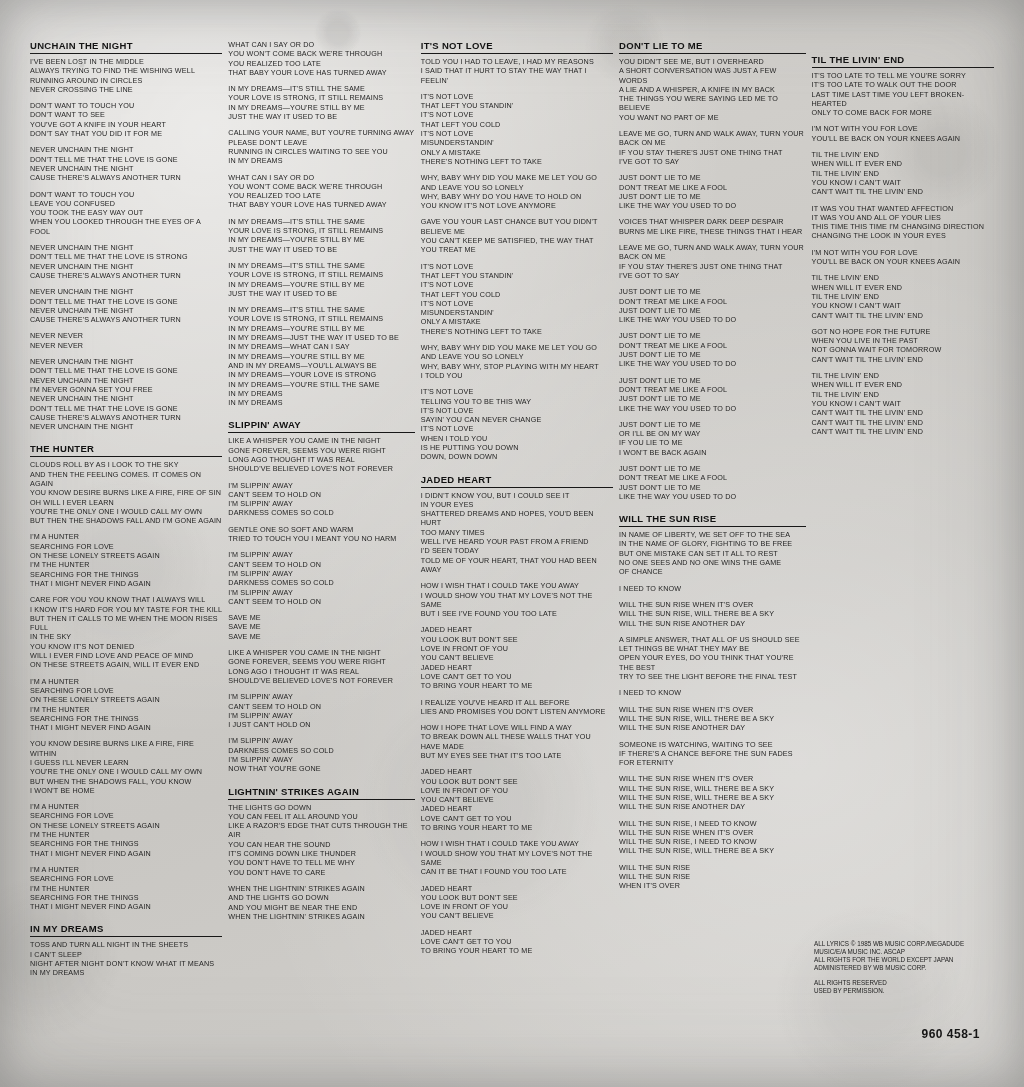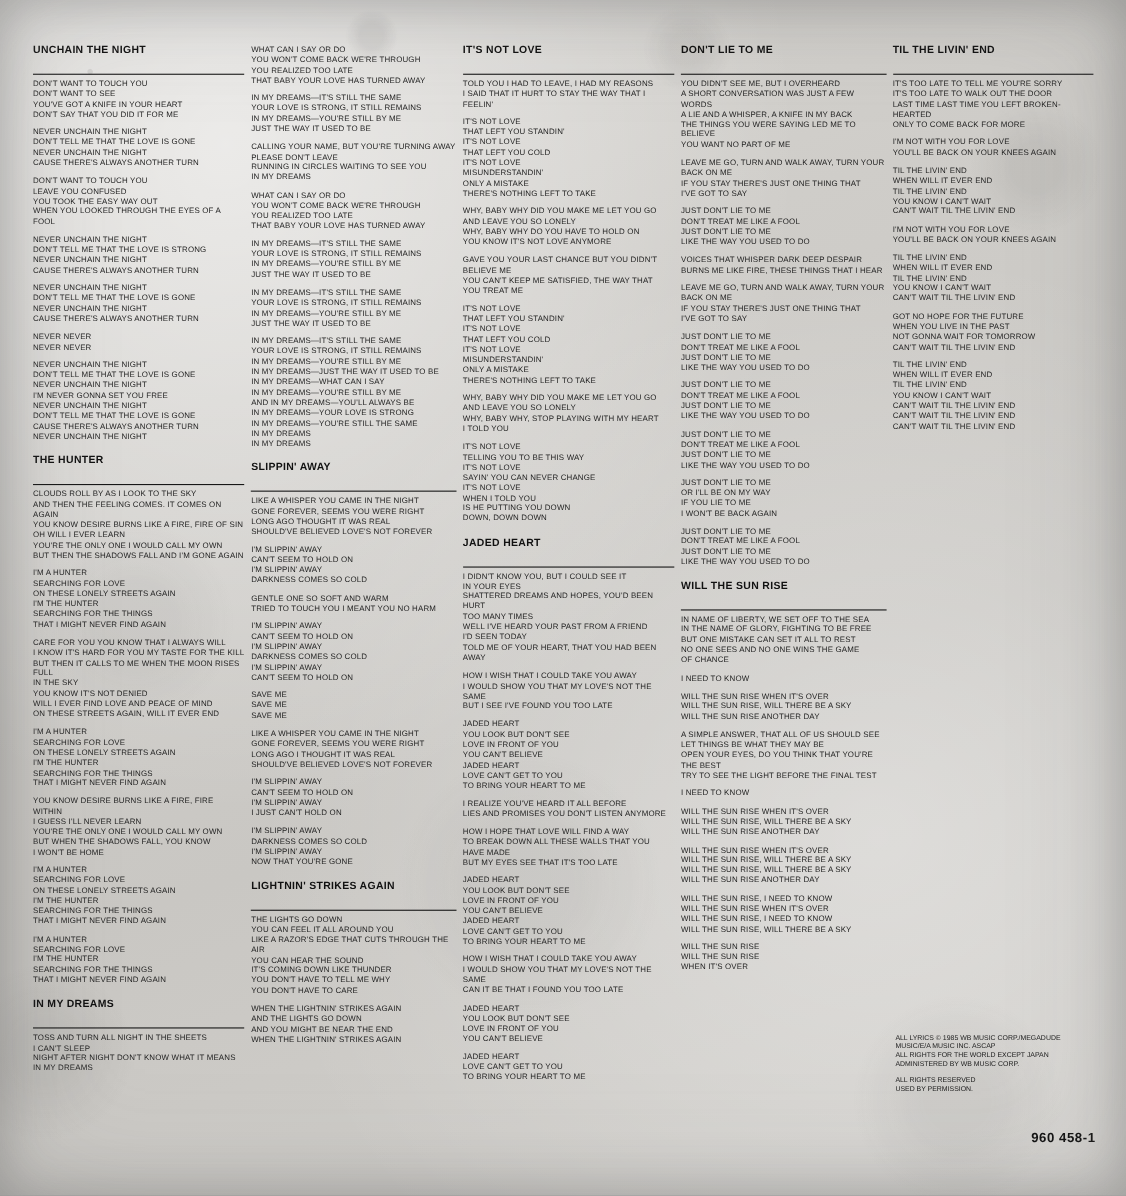--- a/index.html
+++ b/index.html
@@ -52,28 +52,28 @@
   }
   .col {
     width: 196px;
     margin-right: 6px;
   }
   .col:last-child { margin-right: 0; }
   .col-1 { width: 196px; }
   .col-2 { width: 190px; }
   .col-3 { width: 196px; }
   .col-4 { width: 190px; }
-  .col-5 { width: 186px; }
+  .col-5 { width: 186px; margin-top: 14px; }
 
   h2.song-title {
     font-size: 9.5px;
     font-weight: bold;
     letter-spacing: 0.3px;
     margin: 0 0 3px 0;
-    padding-bottom: 16px;
+    padding-bottom: 2px;
     border-bottom: 1.3px solid #171717;
     text-transform: uppercase;
     color: #111;
   }
   .song { margin-bottom: 12px; }
   .stanza {
     font-size: 7.2px;
     line-height: 9.3px;
     letter-spacing: 0.15px;
     margin: 0 0 7px 0;
@@ -88,39 +88,43 @@
     bottom: 86px;
     width: 176px;
     font-size: 6.3px;
     line-height: 8.2px;
     color: #222;
     text-transform: uppercase;
   }
   .credits p { margin: 0 0 6px 0; white-space: pre-line; }
   .catalog {
     position: absolute;
-    right: 28px;
+    right: 44px;
     bottom: 46px;
     font-size: 12px;
     font-weight: bold;
     letter-spacing: 0.5px;
     color: #111;
   }
 </style>
 </head>
 <body>
 
 <div class="sheet">
   <div class="grain"></div>
 
   <div class="columns">
 
     <div class="col col-1">
       <div class="song">
         <h2 class="song-title">UNCHAIN THE NIGHT</h2>
+        <p class="stanza">I'VE BEEN LOST IN THE MIDDLE
+ALWAYS TRYING TO FIND THE WISHING WELL
+RUNNING AROUND IN CIRCLES
+NEVER CROSSING THE LINE</p>
         <p class="stanza">DON'T WANT TO TOUCH YOU
 DON'T WANT TO SEE
 YOU'VE GOT A KNIFE IN YOUR HEART
 DON'T SAY THAT YOU DID IT FOR ME</p>
         <p class="stanza">NEVER UNCHAIN THE NIGHT
 DON'T TELL ME THAT THE LOVE IS GONE
 NEVER UNCHAIN THE NIGHT
 CAUSE THERE'S ALWAYS ANOTHER TURN</p>
         <p class="stanza">DON'T WANT TO TOUCH YOU
 LEAVE YOU CONFUSED
@@ -429,20 +433,23 @@
 WILL THE SUN RISE ANOTHER DAY</p>
         <p class="stanza">A SIMPLE ANSWER, THAT ALL OF US SHOULD SEE
 LET THINGS BE WHAT THEY MAY BE
 OPEN YOUR EYES, DO YOU THINK THAT YOU'RE
 THE BEST
 TRY TO SEE THE LIGHT BEFORE THE FINAL TEST</p>
         <p class="stanza">I NEED TO KNOW</p>
         <p class="stanza">WILL THE SUN RISE WHEN IT'S OVER
 WILL THE SUN RISE, WILL THERE BE A SKY
 WILL THE SUN RISE ANOTHER DAY</p>
+        <p class="stanza">SOMEONE IS WATCHING, WAITING TO SEE
+IF THERE'S A CHANCE BEFORE THE SUN FADES
+FOR ETERNITY</p>
         <p class="stanza">WILL THE SUN RISE WHEN IT'S OVER
 WILL THE SUN RISE, WILL THERE BE A SKY
 WILL THE SUN RISE, WILL THERE BE A SKY
 WILL THE SUN RISE ANOTHER DAY</p>
         <p class="stanza">WILL THE SUN RISE, I NEED TO KNOW
 WILL THE SUN RISE WHEN IT'S OVER
 WILL THE SUN RISE, I NEED TO KNOW
 WILL THE SUN RISE, WILL THERE BE A SKY</p>
         <p class="stanza">WILL THE SUN RISE
 WILL THE SUN RISE
@@ -457,20 +464,24 @@
 IT'S TOO LATE TO WALK OUT THE DOOR
 LAST TIME  LAST TIME YOU LEFT BROKEN-HEARTED
 ONLY TO COME BACK FOR MORE</p>
         <p class="stanza">I'M NOT WITH YOU FOR LOVE
 YOU'LL BE BACK ON YOUR KNEES AGAIN</p>
         <p class="stanza">TIL THE LIVIN' END
 WHEN WILL IT EVER END
 TIL THE LIVIN' END
 YOU KNOW I CAN'T WAIT
 CAN'T WAIT  TIL THE LIVIN' END</p>
+        <p class="stanza">IT WAS YOU THAT WANTED AFFECTION
+IT WAS YOU AND ALL OF YOUR LIES
+THIS TIME  THIS TIME I'M CHANGING DIRECTION
+CHANGING THE LOOK IN YOUR EYES</p>
         <p class="stanza">I'M NOT WITH YOU FOR LOVE
 YOU'LL BE BACK ON YOUR KNEES AGAIN</p>
         <p class="stanza">TIL  THE LIVIN' END
 WHEN WILL IT EVER END
 TIL THE LIVIN' END
 YOU KNOW I CAN'T WAIT
 CAN'T WAIT  TIL THE LIVIN' END</p>
         <p class="stanza">GOT NO HOPE FOR THE FUTURE
 WHEN YOU LIVE IN THE PAST
 NOT GONNA WAIT FOR TOMORROW

